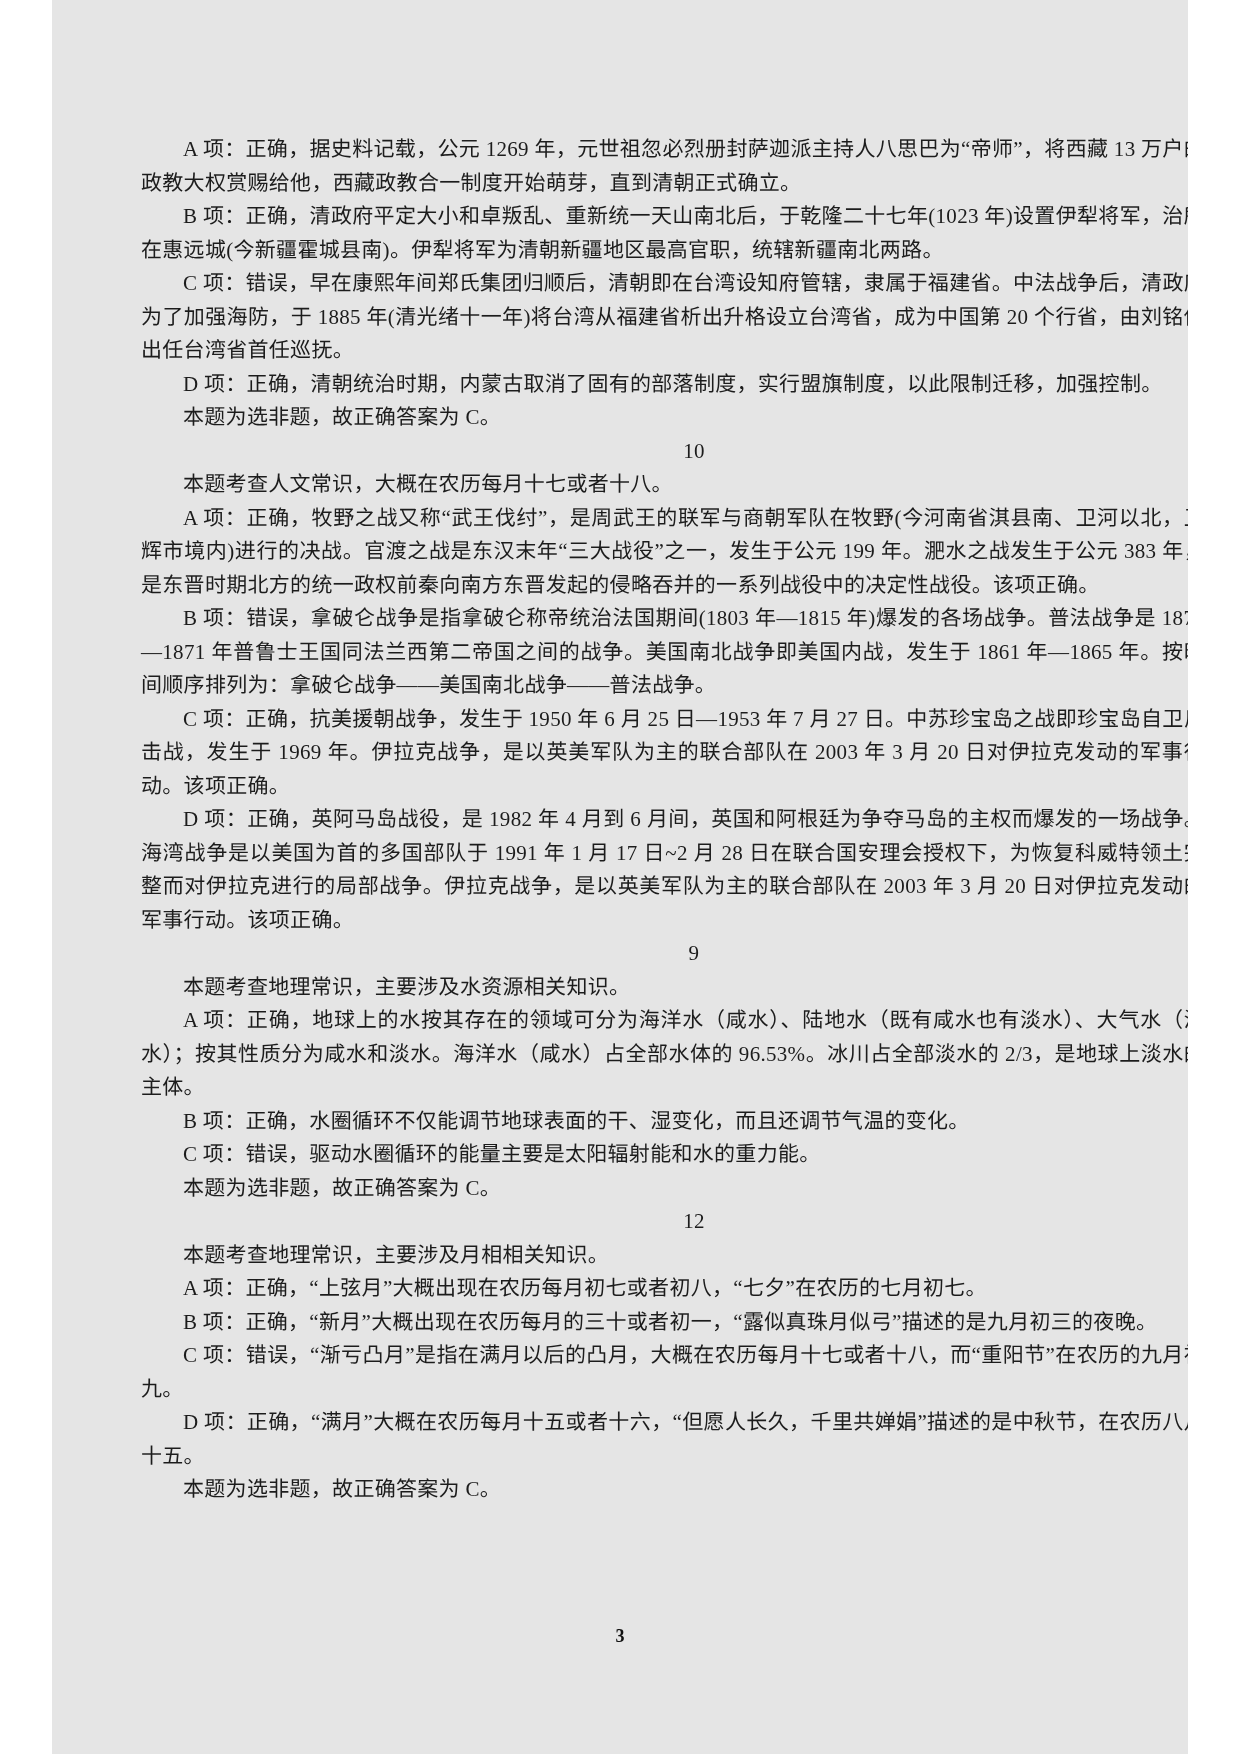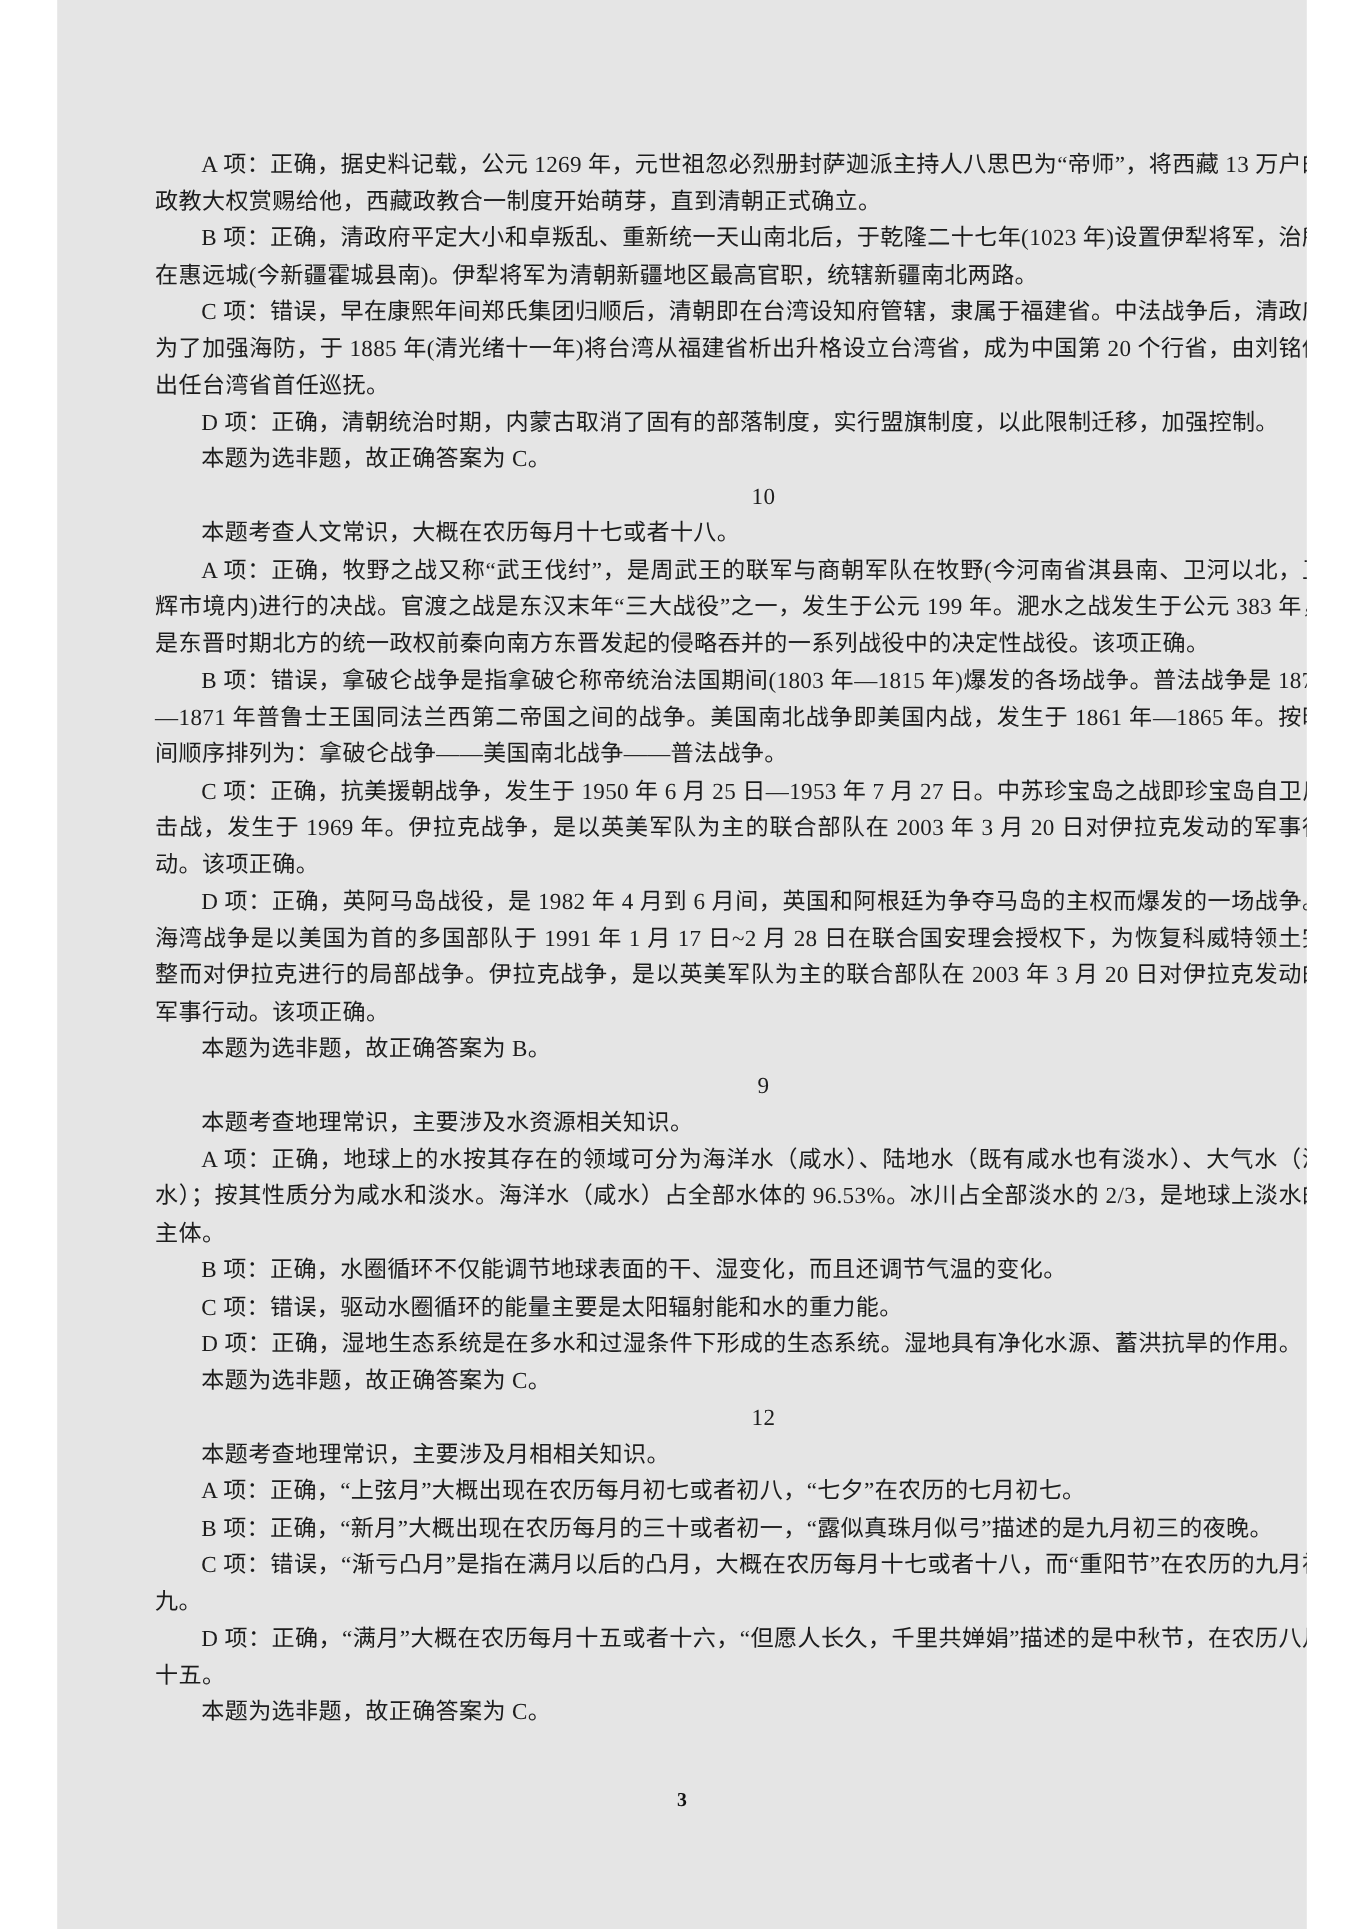--- a/index.html
+++ b/index.html
@@ -55,27 +55,25 @@
     <p class="para">B 项：正确，清政府平定大小和卓叛乱、重新统一天山南北后，于乾隆二十七年(1023 年)设置伊犁将军，治所在惠远城(今新疆霍城县南)。伊犁将军为清朝新疆地区最高官职，统辖新疆南北两路。</p>
     <p class="para">C 项：错误，早在康熙年间郑氏集团归顺后，清朝即在台湾设知府管辖，隶属于福建省。中法战争后，清政府为了加强海防，于 1885 年(清光绪十一年)将台湾从福建省析出升格设立台湾省，成为中国第 20 个行省，由刘铭传出任台湾省首任巡抚。</p>
     <p class="para">D 项：正确，清朝统治时期，内蒙古取消了固有的部落制度，实行盟旗制度，以此限制迁移，加强控制。</p>
     <p class="para">本题为选非题，故正确答案为 C。</p>
     <p class="para qnum">10</p>
     <p class="para">本题考查人文常识，大概在农历每月十七或者十八。</p>
     <p class="para">A 项：正确，牧野之战又称“武王伐纣”，是周武王的联军与商朝军队在牧野(今河南省淇县南、卫河以北，卫辉市境内)进行的决战。官渡之战是东汉末年“三大战役”之一，发生于公元 199 年。淝水之战发生于公元 383 年，是东晋时期北方的统一政权前秦向南方东晋发起的侵略吞并的一系列战役中的决定性战役。该项正确。</p>
     <p class="para">B 项：错误，拿破仑战争是指拿破仑称帝统治法国期间(1803 年—1815 年)爆发的各场战争。普法战争是 1870—1871 年普鲁士王国同法兰西第二帝国之间的战争。美国南北战争即美国内战，发生于 1861 年—1865 年。按时间顺序排列为：拿破仑战争——美国南北战争——普法战争。</p>
     <p class="para">C 项：正确，抗美援朝战争，发生于 1950 年 6 月 25 日—1953 年 7 月 27 日。中苏珍宝岛之战即珍宝岛自卫反击战，发生于 1969 年。伊拉克战争，是以英美军队为主的联合部队在 2003 年 3 月 20 日对伊拉克发动的军事行动。该项正确。</p>
     <p class="para">D 项：正确，英阿马岛战役，是 1982 年 4 月到 6 月间，英国和阿根廷为争夺马岛的主权而爆发的一场战争。海湾战争是以美国为首的多国部队于 1991 年 1 月 17 日~2 月 28 日在联合国安理会授权下，为恢复科威特领土完整而对伊拉克进行的局部战争。伊拉克战争，是以英美军队为主的联合部队在 2003 年 3 月 20 日对伊拉克发动的军事行动。该项正确。</p>
-    <p class="para">本题为选非题，故正确答案为 B。</p>
     <p class="para qnum">9</p>
     <p class="para">本题考查地理常识，主要涉及水资源相关知识。</p>
     <p class="para">A 项：正确，地球上的水按其存在的领域可分为海洋水（咸水）、陆地水（既有咸水也有淡水）、大气水（淡水）；按其性质分为咸水和淡水。海洋水（咸水）占全部水体的 96.53%。冰川占全部淡水的 2/3，是地球上淡水的主体。</p>
     <p class="para">B 项：正确，水圈循环不仅能调节地球表面的干、湿变化，而且还调节气温的变化。</p>
     <p class="para">C 项：错误，驱动水圈循环的能量主要是太阳辐射能和水的重力能。</p>
-    <p class="para">D 项：正确，湿地生态系统是在多水和过湿条件下形成的生态系统。湿地具有净化水源、蓄洪抗旱的作用。</p>
     <p class="para">本题为选非题，故正确答案为 C。</p>
     <p class="para qnum">12</p>
     <p class="para">本题考查地理常识，主要涉及月相相关知识。</p>
     <p class="para">A 项：正确，“上弦月”大概出现在农历每月初七或者初八，“七夕”在农历的七月初七。</p>
     <p class="para">B 项：正确，“新月”大概出现在农历每月的三十或者初一，“露似真珠月似弓”描述的是九月初三的夜晚。</p>
     <p class="para">C 项：错误，“渐亏凸月”是指在满月以后的凸月，大概在农历每月十七或者十八，而“重阳节”在农历的九月初九。</p>
     <p class="para">D 项：正确，“满月”大概在农历每月十五或者十六，“但愿人长久，千里共婵娟”描述的是中秋节，在农历八月十五。</p>
     <p class="para">本题为选非题，故正确答案为 C。</p>
   </div>
   <div class="page-number">3</div>

